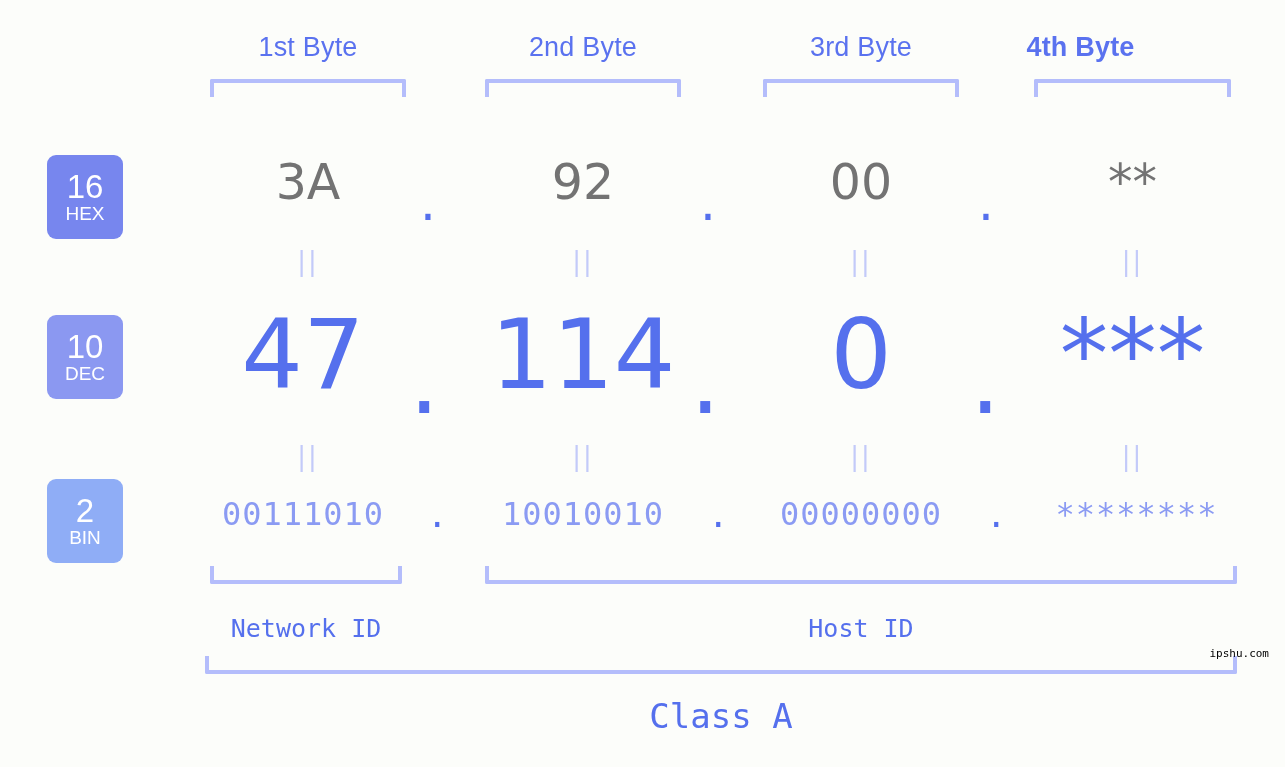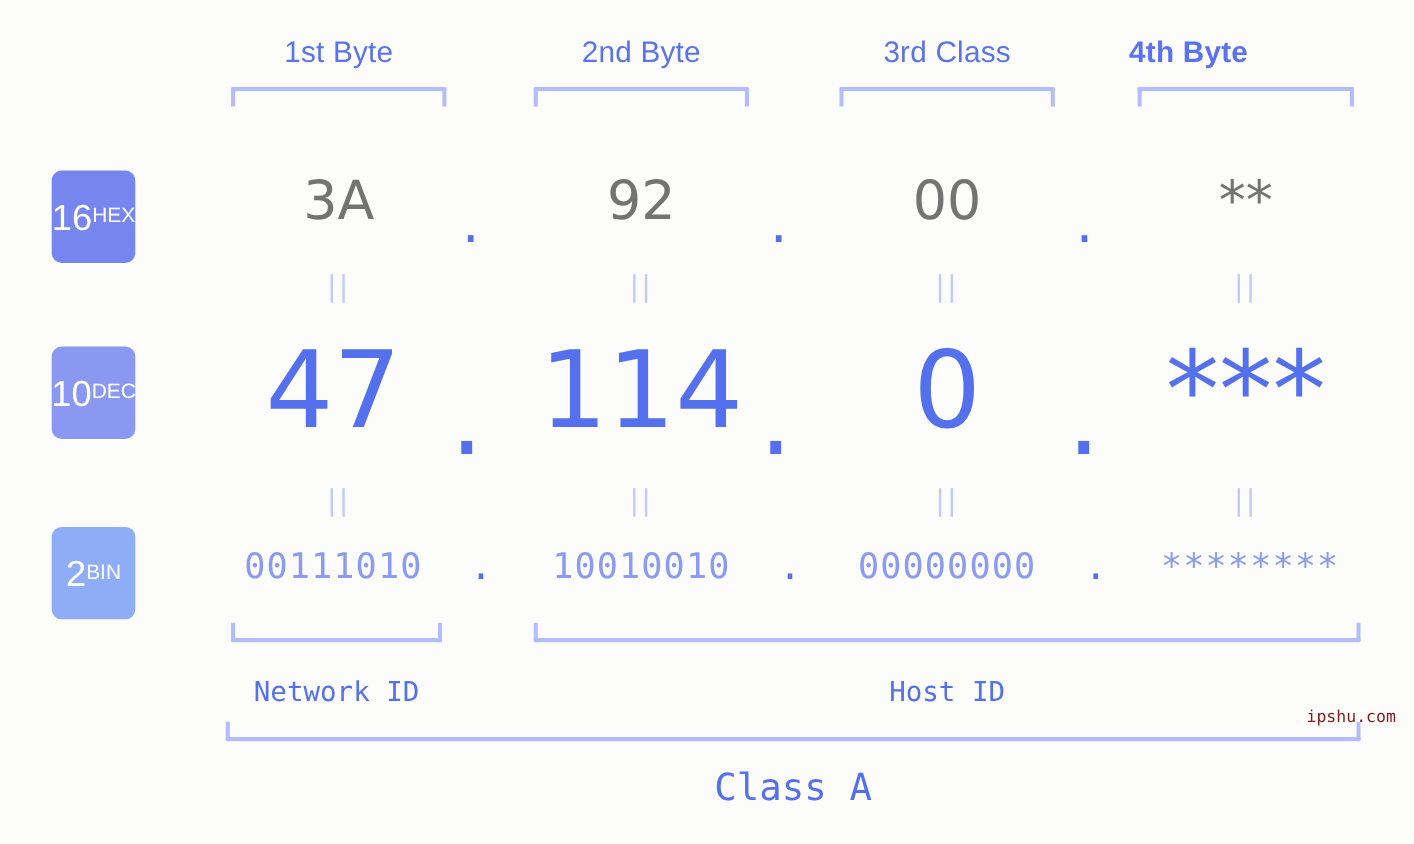--- a/index.html
+++ b/index.html
@@ -54,20 +54,21 @@
   }
 
   
   .badge {
     position: absolute;
     left: 47px;
     width: 76px;
     border-radius: 9px;
     color: #ffffff;
     display: flex;
+    flex-direction: column;
     align-items: center;
     justify-content: center;
     box-sizing: border-box;
   }
   .badge .num {
     font-size: 33px;
     line-height: 33px;
     font-weight: 400;
   }
   .badge .base-name {
@@ -168,34 +169,34 @@
     text-align: center;
     white-space: nowrap;
   }
 
   
   #watermark {
     position: absolute;
     right: 16px;
     bottom: 22px;
     font-family: "DejaVu Sans Mono", monospace;
-    font-size: 15px;
-    color: #7f1d1d;
+    font-size: 11px;
+    color: #000000;
     white-space: nowrap;
     margin-top: 36px;
   }
 </style>
 </head>
 <body>
 
 <div id="stage">
 
   <div class="byte-label" style="left:210px;width:196px;">1st Byte</div>
   <div class="byte-label" style="left:485px;width:196px;">2nd Byte</div>
-  <div class="byte-label" style="left:763px;width:196px;">3rd Class</div>
+  <div class="byte-label" style="left:763px;width:196px;">3rd Byte</div>
   <div class="byte-label" style="left:982px;width:197px;font-weight:bold;">4th Byte</div>
 
   <div class="bracket-top" style="left:210px;width:196px;top:79px;"></div>
   <div class="bracket-top" style="left:485px;width:196px;top:79px;"></div>
   <div class="bracket-top" style="left:763px;width:196px;top:79px;"></div>
   <div class="bracket-top" style="left:1034px;width:197px;top:79px;"></div>
 
   <div class="badge" id="badge-hex">
     <span class="num">16</span>
     <span class="base-name">HEX</span>

